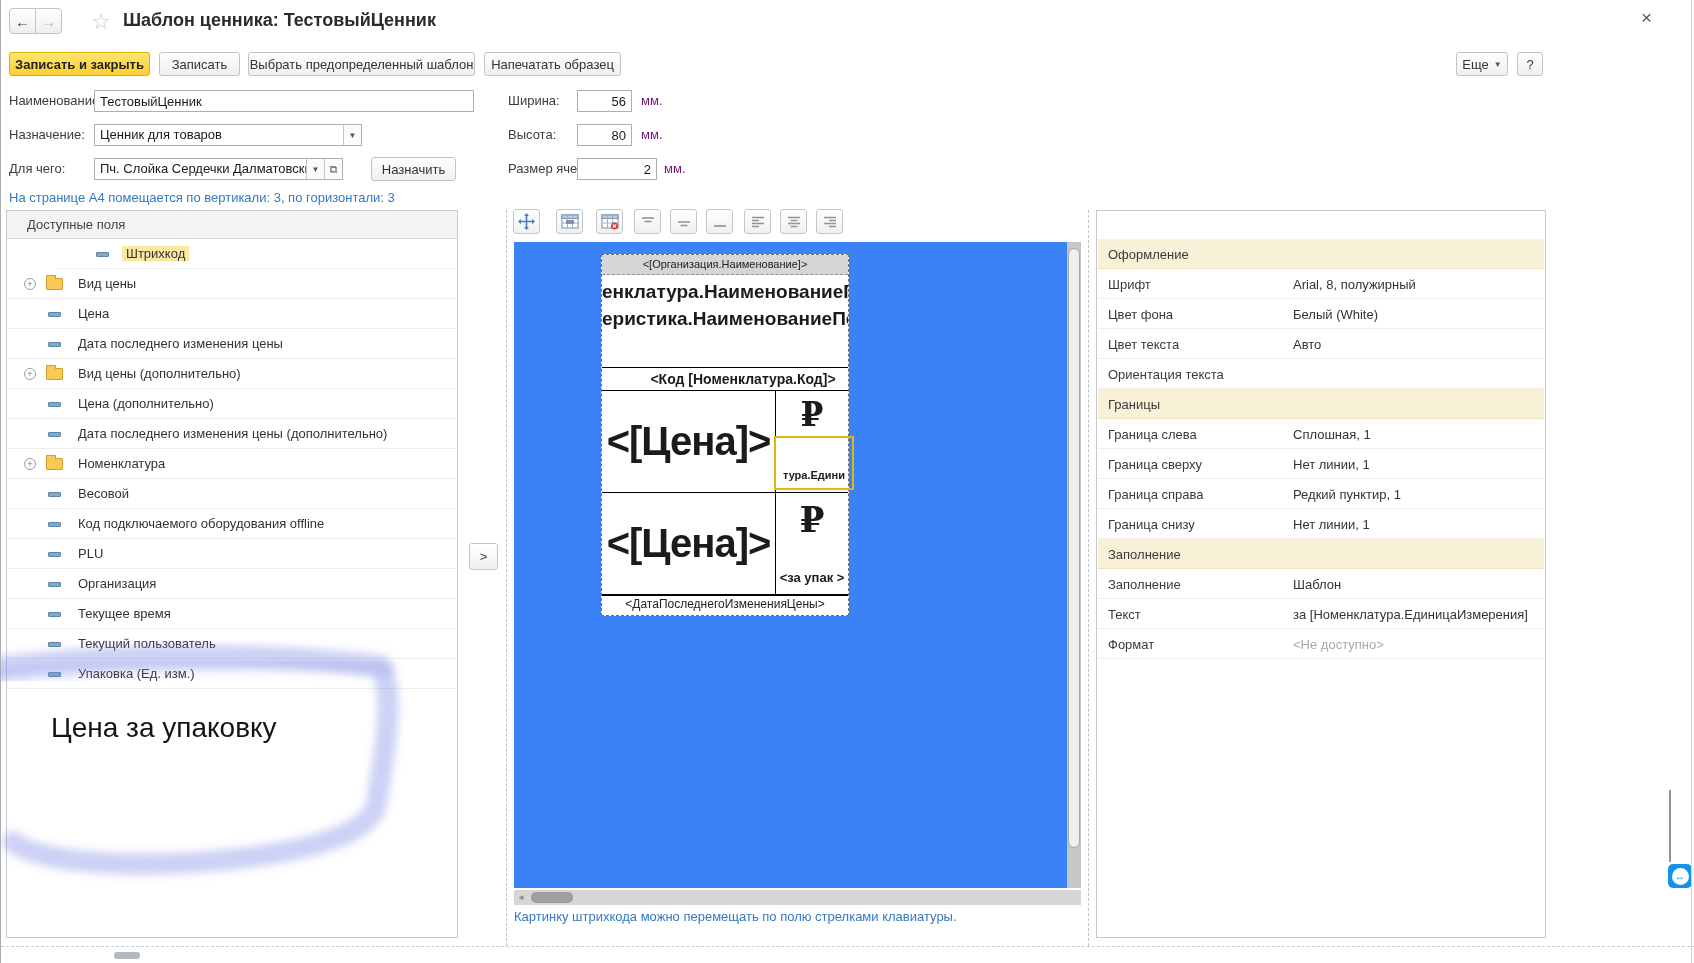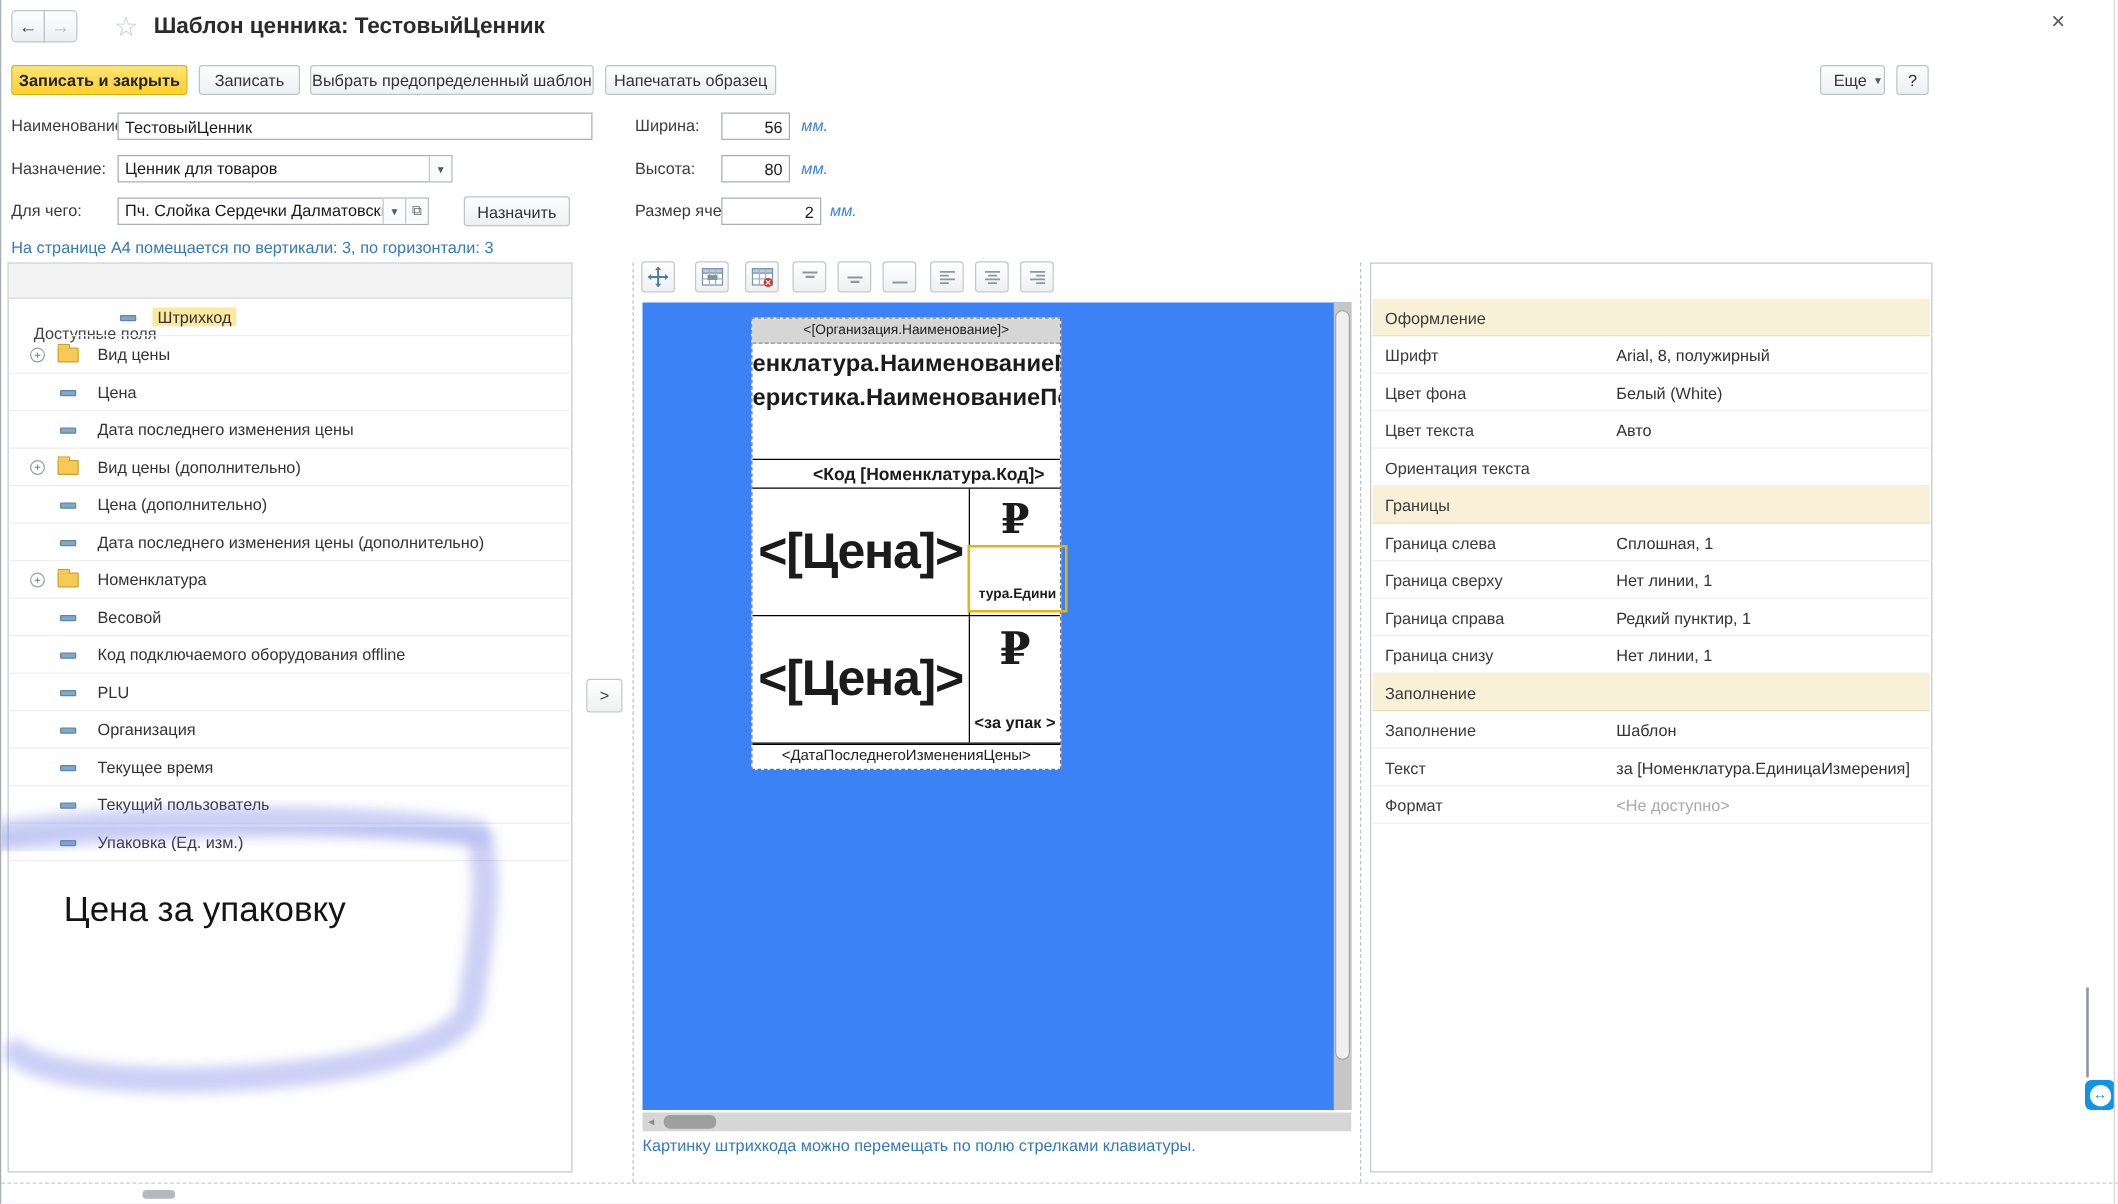--- a/index.html
+++ b/index.html
@@ -31,28 +31,28 @@
   
   .flabel-form { position:absolute; color:#3c3c3c; line-height:22px; }
   .tinput { position:absolute; height:22px; border:1px solid #aab0b6; background:#fff; font-size:13px;
     padding:0 5px; font-family:inherit; color:#1a1a1a; }
   .tinput.num { text-align:right; }
   .combo { position:absolute; height:22px; border:1px solid #aab0b6; background:#fff; display:flex; }
   .combo .cval { flex:1; padding:2px 5px; white-space:nowrap; overflow:hidden; color:#1a1a1a; }
   .combo .cbtn { width:18px; border-left:1px solid #c3c7cb; background:#fafbfc; display:flex;
     align-items:center; justify-content:center; font-size:8px; color:#555; }
   .combo .cbtn.open { font-size:11px; color:#666; }
-  .mm { position:absolute; line-height:22px; color:#3b82f6;font-style:italic; }
+  .mm { position:absolute; line-height:22px; color:#701a75; }
   .link { position:absolute; color:#3279c4; white-space:nowrap; }
 
   
   .panel { position:absolute; border:1px solid #c5c9cc; background:#fff; }
   .panel-head { position:absolute; left:0; right:0; top:0; height:28px; background:#f3f3f3;
     border-bottom:1px solid #d4d7da; line-height:27px; color:#444; }
-  .ph-cell { padding-left:20px;margin-top:42px; }
+  .ph-cell { padding-left:20px; }
 
   .frow { position:absolute; left:1px; right:1px; height:30px; border-bottom:1px solid #ededed; }
   .frow .expand { position:absolute; left:16px; top:9px; width:12px; height:12px; border:1px solid #9aa0a6;
     border-radius:50%; font-size:9px; line-height:10px; text-align:center; color:#777; background:#fff; }
   .ficon-dash { position:absolute; left:40px; top:13px; width:13px; height:5px; background:#7fa9c9;
     border:1px solid #5d87a7; border-radius:1px; }
   .ficon-folder { position:absolute; left:38px; top:9px; width:17px; height:12px; background:#f6ca55;
     border:1px solid #cfa02e; border-radius:1px; }
   .ficon-folder:before { content:""; position:absolute; left:-1px; top:-4px; width:8px; height:3px;
     background:#f6ca55; border:1px solid #cfa02e; border-bottom:none; border-radius:1px 1px 0 0; }
@@ -133,21 +133,21 @@
       <span>→</span>
     </div>
   <div class="star" style="left:90px;top:11px;">☆</div>
   <div class="wtitle" style="left:122px;top:10px;">Шаблон ценника: ТестовыйЦенник</div>
   <div class="wclose" style="left:1640px;top:9px;">×</div>
 
   <button class="btn primary" style="left:8px;top:52px;width:141px;">Записать и закрыть</button>
   <button class="btn" style="left:158px;top:52px;width:81px;">Записать</button>
   <button class="btn" style="left:247px;top:52px;width:227px;">Выбрать предопределенный шаблон</button>
   <button class="btn" style="left:483px;top:52px;width:137px;">Напечатать образец</button>
-  <button class="btn" style="left:1455px;top:52px;width:52px;justify-content:space-between;">
+  <button class="btn" style="left:1455px;top:52px;width:52px;">
     <span>Еще</span>
     <span class="caret">▼</span>
   </button>
   <button class="btn" style="left:1516px;top:52px;width:26px;padding:0;">?</button>
 
   <div class="flabel-form" style="left:8px;top:90px;">Наименование:</div>
   <input class="tinput" style="left: 93px; top: 90px; width: 380px;" value="ТестовыйЦенник">
   <div class="flabel-form" style="left:507px;top:90px;">Ширина:</div>
   <input class="tinput num" style="left: 576px; top: 90px; width: 55px;" value="56">
   <div class="mm" style="left:640px;top:90px;">мм.</div>

